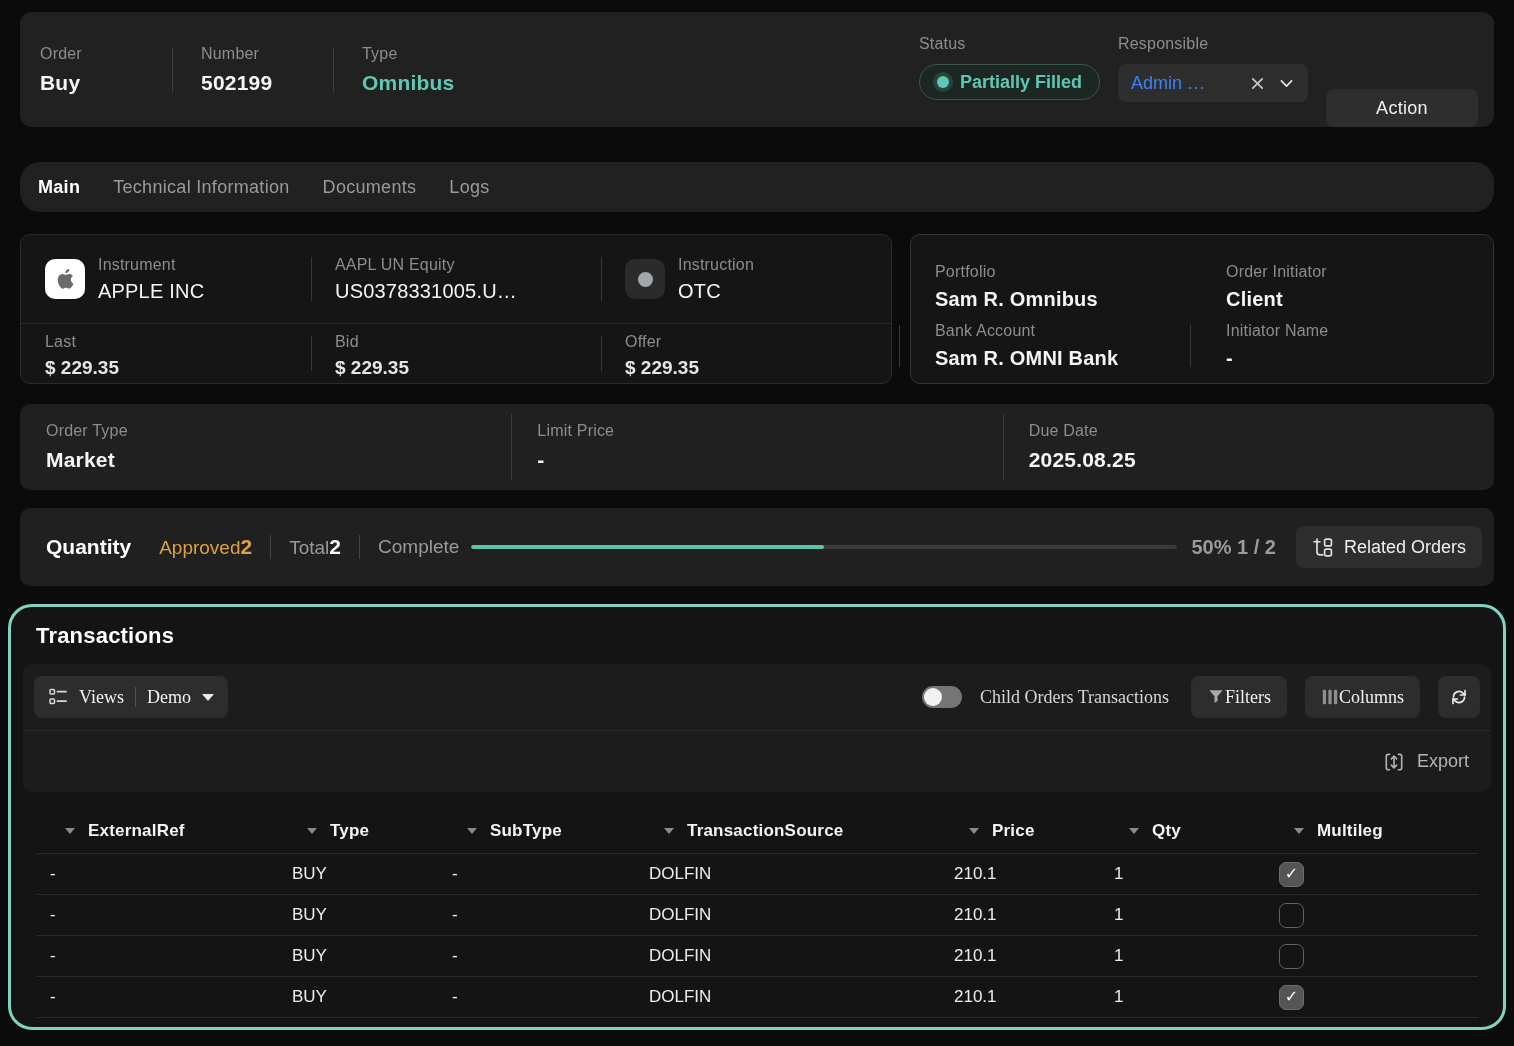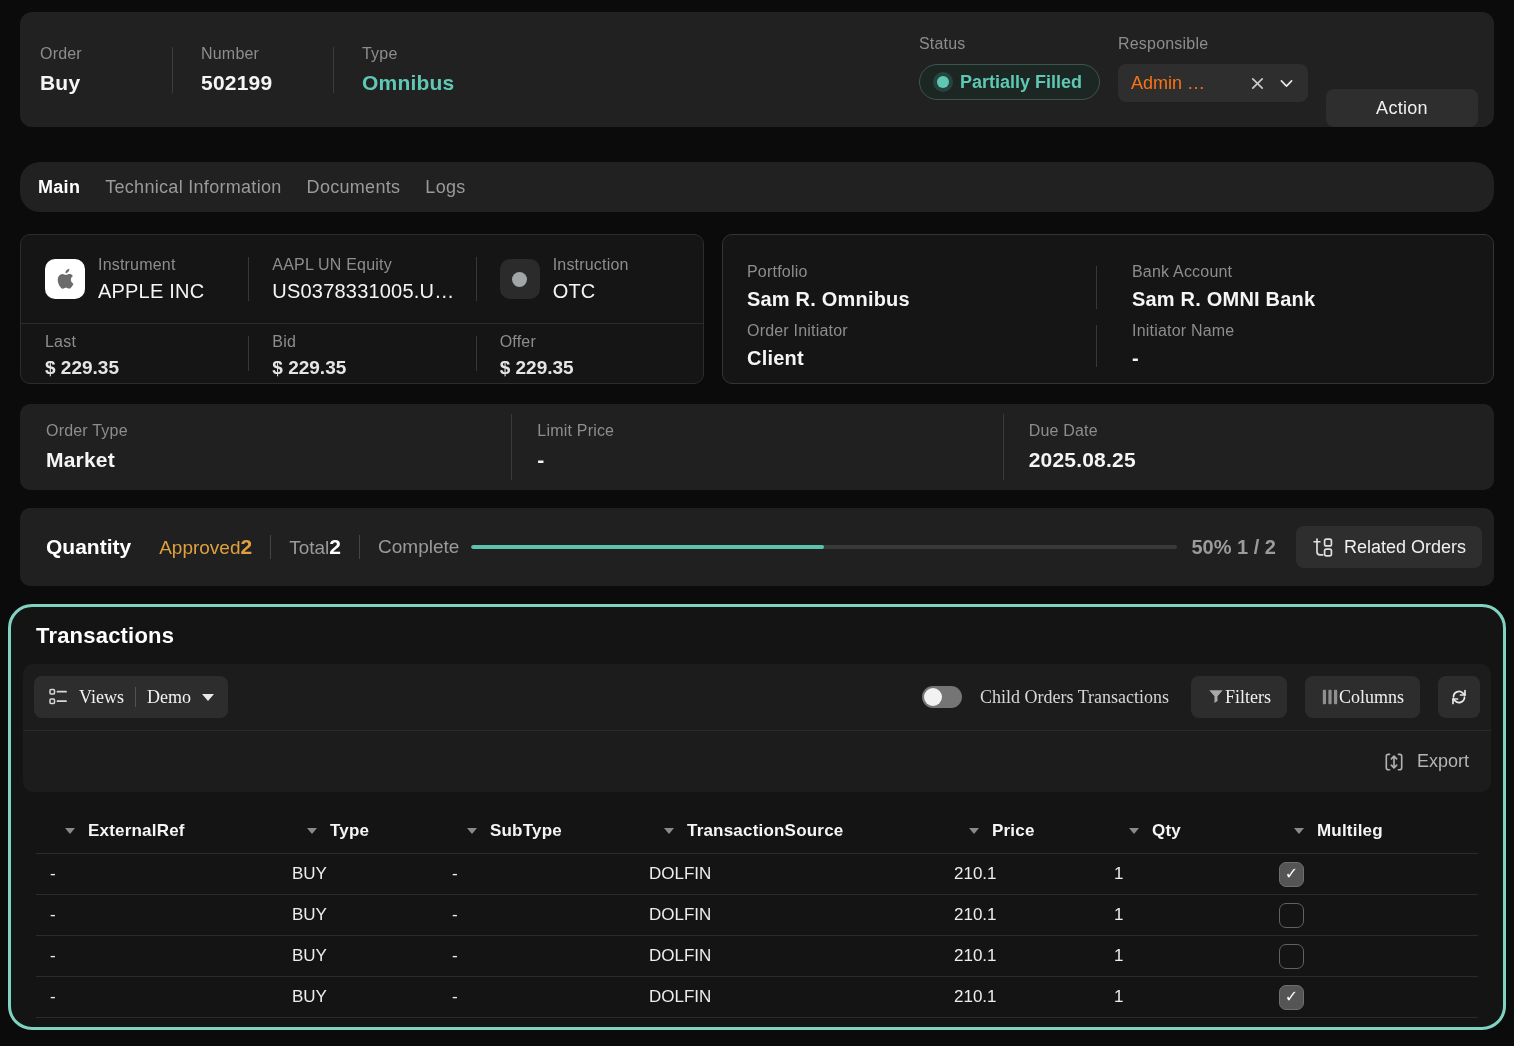--- a/index.html
+++ b/index.html
@@ -20,34 +20,34 @@
   .vsep { width:1px; height:46px; background:#3c3c3c; margin:0 24px; align-self:center; }
   .type-teal { color:#5fc8b4; }
   .hdr-right { margin-left:auto; display:flex; gap:18px; padding-top:23px; }
   .hdr-block { display:flex; flex-direction:column; }
   .status-pill { margin-top:11px; display:flex; align-items:center; gap:11px; height:36px; padding:0 17px;
     background:#1c2724; border:1px solid #3d574f; border-radius:19px; }
   .status-dot { width:12px; height:12px; border-radius:50%; background:#5fc8b4; box-shadow:0 0 0 4px rgba(95,200,180,.18); }
   .status-text { color:#5fc8b4; font-size:18px; font-weight:bold; }
   .resp-select { margin-top:11px; width:190px; height:38px; background:#2e2e2e; border-radius:8px;
     display:flex; align-items:center; gap:12px; padding:0 13px; }
-  .resp-text { color:#f97316; font-size:18px; flex:1; white-space:nowrap; overflow:hidden; }
+  .resp-text { color:#3b82f6; font-size:18px; flex:1; white-space:nowrap; overflow:hidden; }
   .action-btn { align-self:flex-end; margin-bottom:0; width:152px; height:38px; background:#2e2e2e; border-radius:8px;
     color:#f0f0f0; font-size:18px; letter-spacing:.3px; }
   .icon-btn-svg { display:block; }
 
   
   .tabs-bar { margin:35px 20px 0; height:50px; background:#212121; border-radius:20px;
-    display:flex; align-items:center; padding:0 18px; gap:25px; }
+    display:flex; align-items:center; padding:0 18px; gap:33px; }
   .tab { font-size:18px; color:#9a9a9a; letter-spacing:.3px; cursor:pointer; }
   .tab.active { color:#ffffff; font-weight:bold; }
 
   
   .cards-row { margin:22px 20px 0; height:150px; display:flex; gap:18px; }
-  .instr-card { width:684px; background:#151515; border:1px solid #2c2c2c; border-radius:10px;
+  .instr-card { width:872px; background:#151515; border:1px solid #2c2c2c; border-radius:10px;
     display:grid; grid-template-columns:1fr 1fr 1fr; grid-template-rows:88px 60px; }
   .ic-cell { position:relative; display:flex; align-items:center; padding-left:24px; }
   .ic-cell.c2::before, .ic-cell.c3::before { content:""; position:absolute; left:0; top:22px; bottom:22px; width:1px; background:#383838; }
   .ic-cell.bottom { border-top:1px solid #2c2c2c; align-items:flex-start; padding-top:9px; flex-direction:column; }
   .ic-cell.bottom.c2::before, .ic-cell.bottom.c3::before { top:12px; bottom:12px; }
   .sq-icon { width:40px; height:40px; border-radius:10px; flex:0 0 auto; margin-right:13px; display:flex; align-items:center; justify-content:center; }
   .apple-bg { background:#ffffff; }
   .instr-bg { background:#2b2b2b; }
   .instr-dot { width:15px; height:15px; border-radius:50%; background:#a3a6a8; }
   .ic-text .f-value { font-size:20px; font-weight:normal; margin-top:6px; }
@@ -214,27 +214,27 @@
         <div class="f-label">Offer</div>
         <div class="quote-val">$ 229.35</div>
       </div>
     </section>
 
     <section class="pf-card">
       <div class="pf-cell">
         <div class="f-label">Portfolio</div>
         <div class="f-value">Sam R. Omnibus</div>
       </div>
+      <div class="pf-cell">
+        <div class="f-label">Order Initiator</div>
+        <div class="f-value">Client</div>
+      </div>
       <div class="pf-cell right">
         <div class="f-label">Bank Account</div>
         <div class="f-value">Sam R. OMNI Bank</div>
-      </div>
-      <div class="pf-cell">
-        <div class="f-label">Order Initiator</div>
-        <div class="f-value">Client</div>
       </div>
       <div class="pf-cell right">
         <div class="f-label">Initiator Name</div>
         <div class="f-value">-</div>
       </div>
     </section>
   </div>
 
   <section class="order-strip">
     <div class="od-cell">

